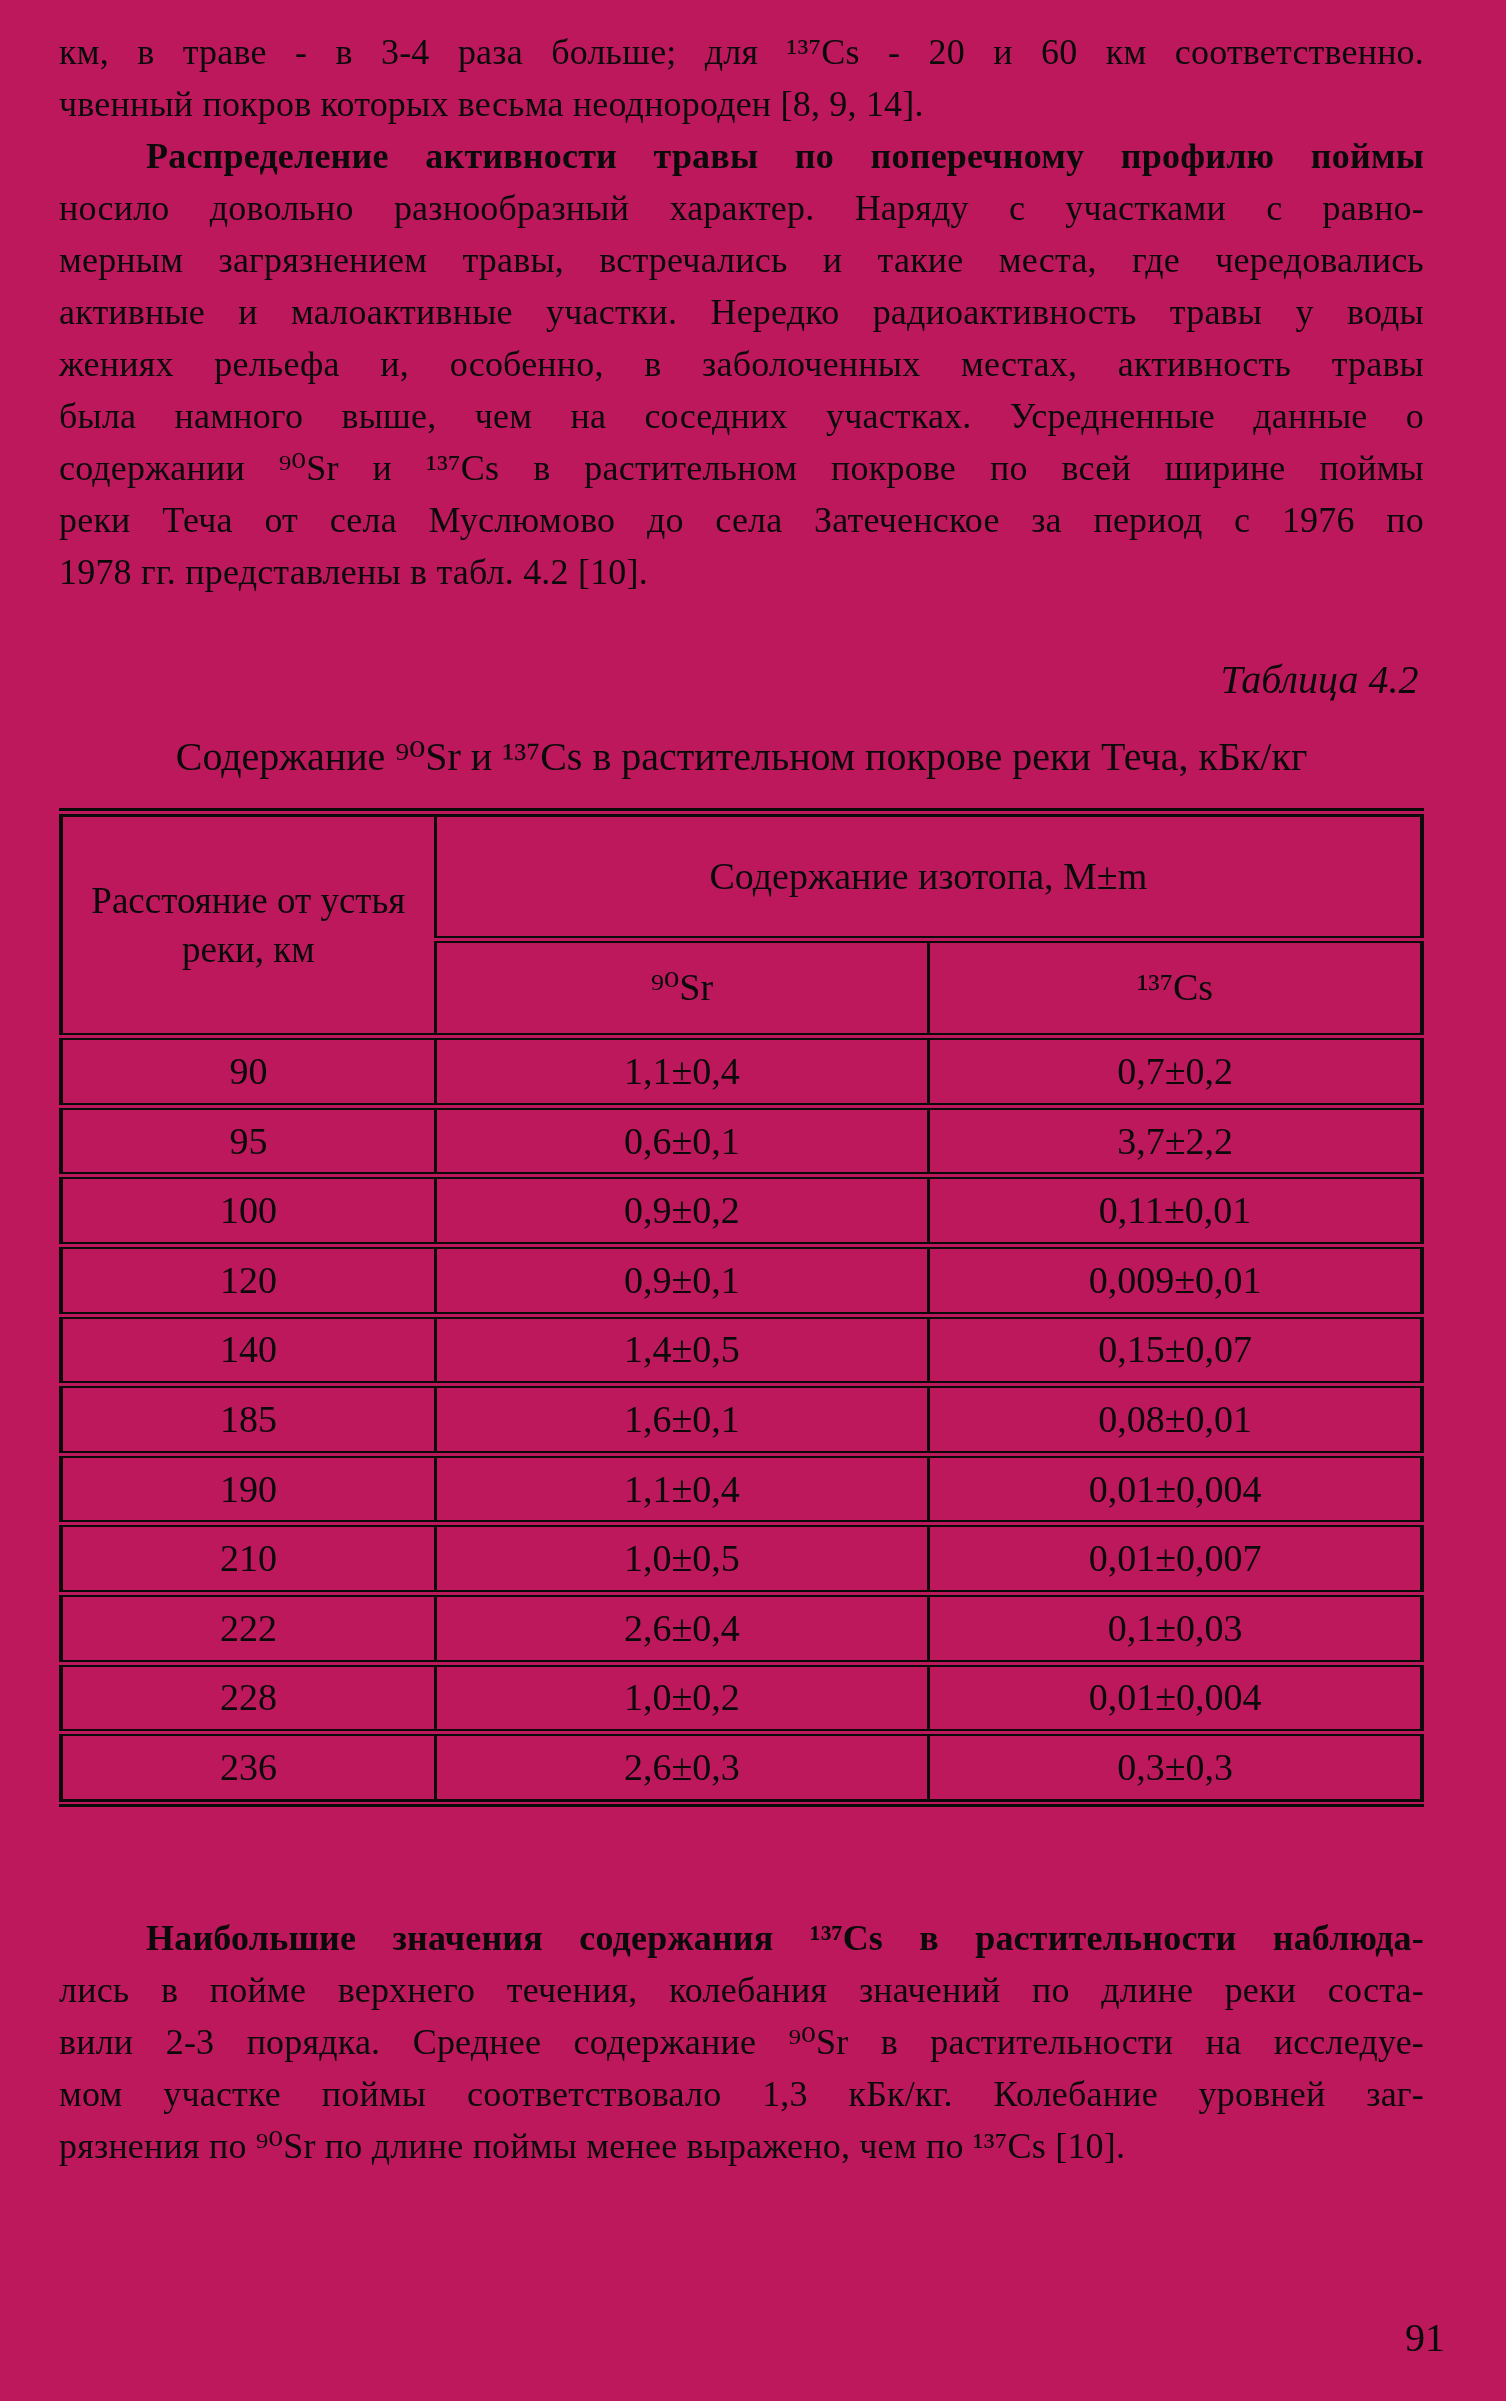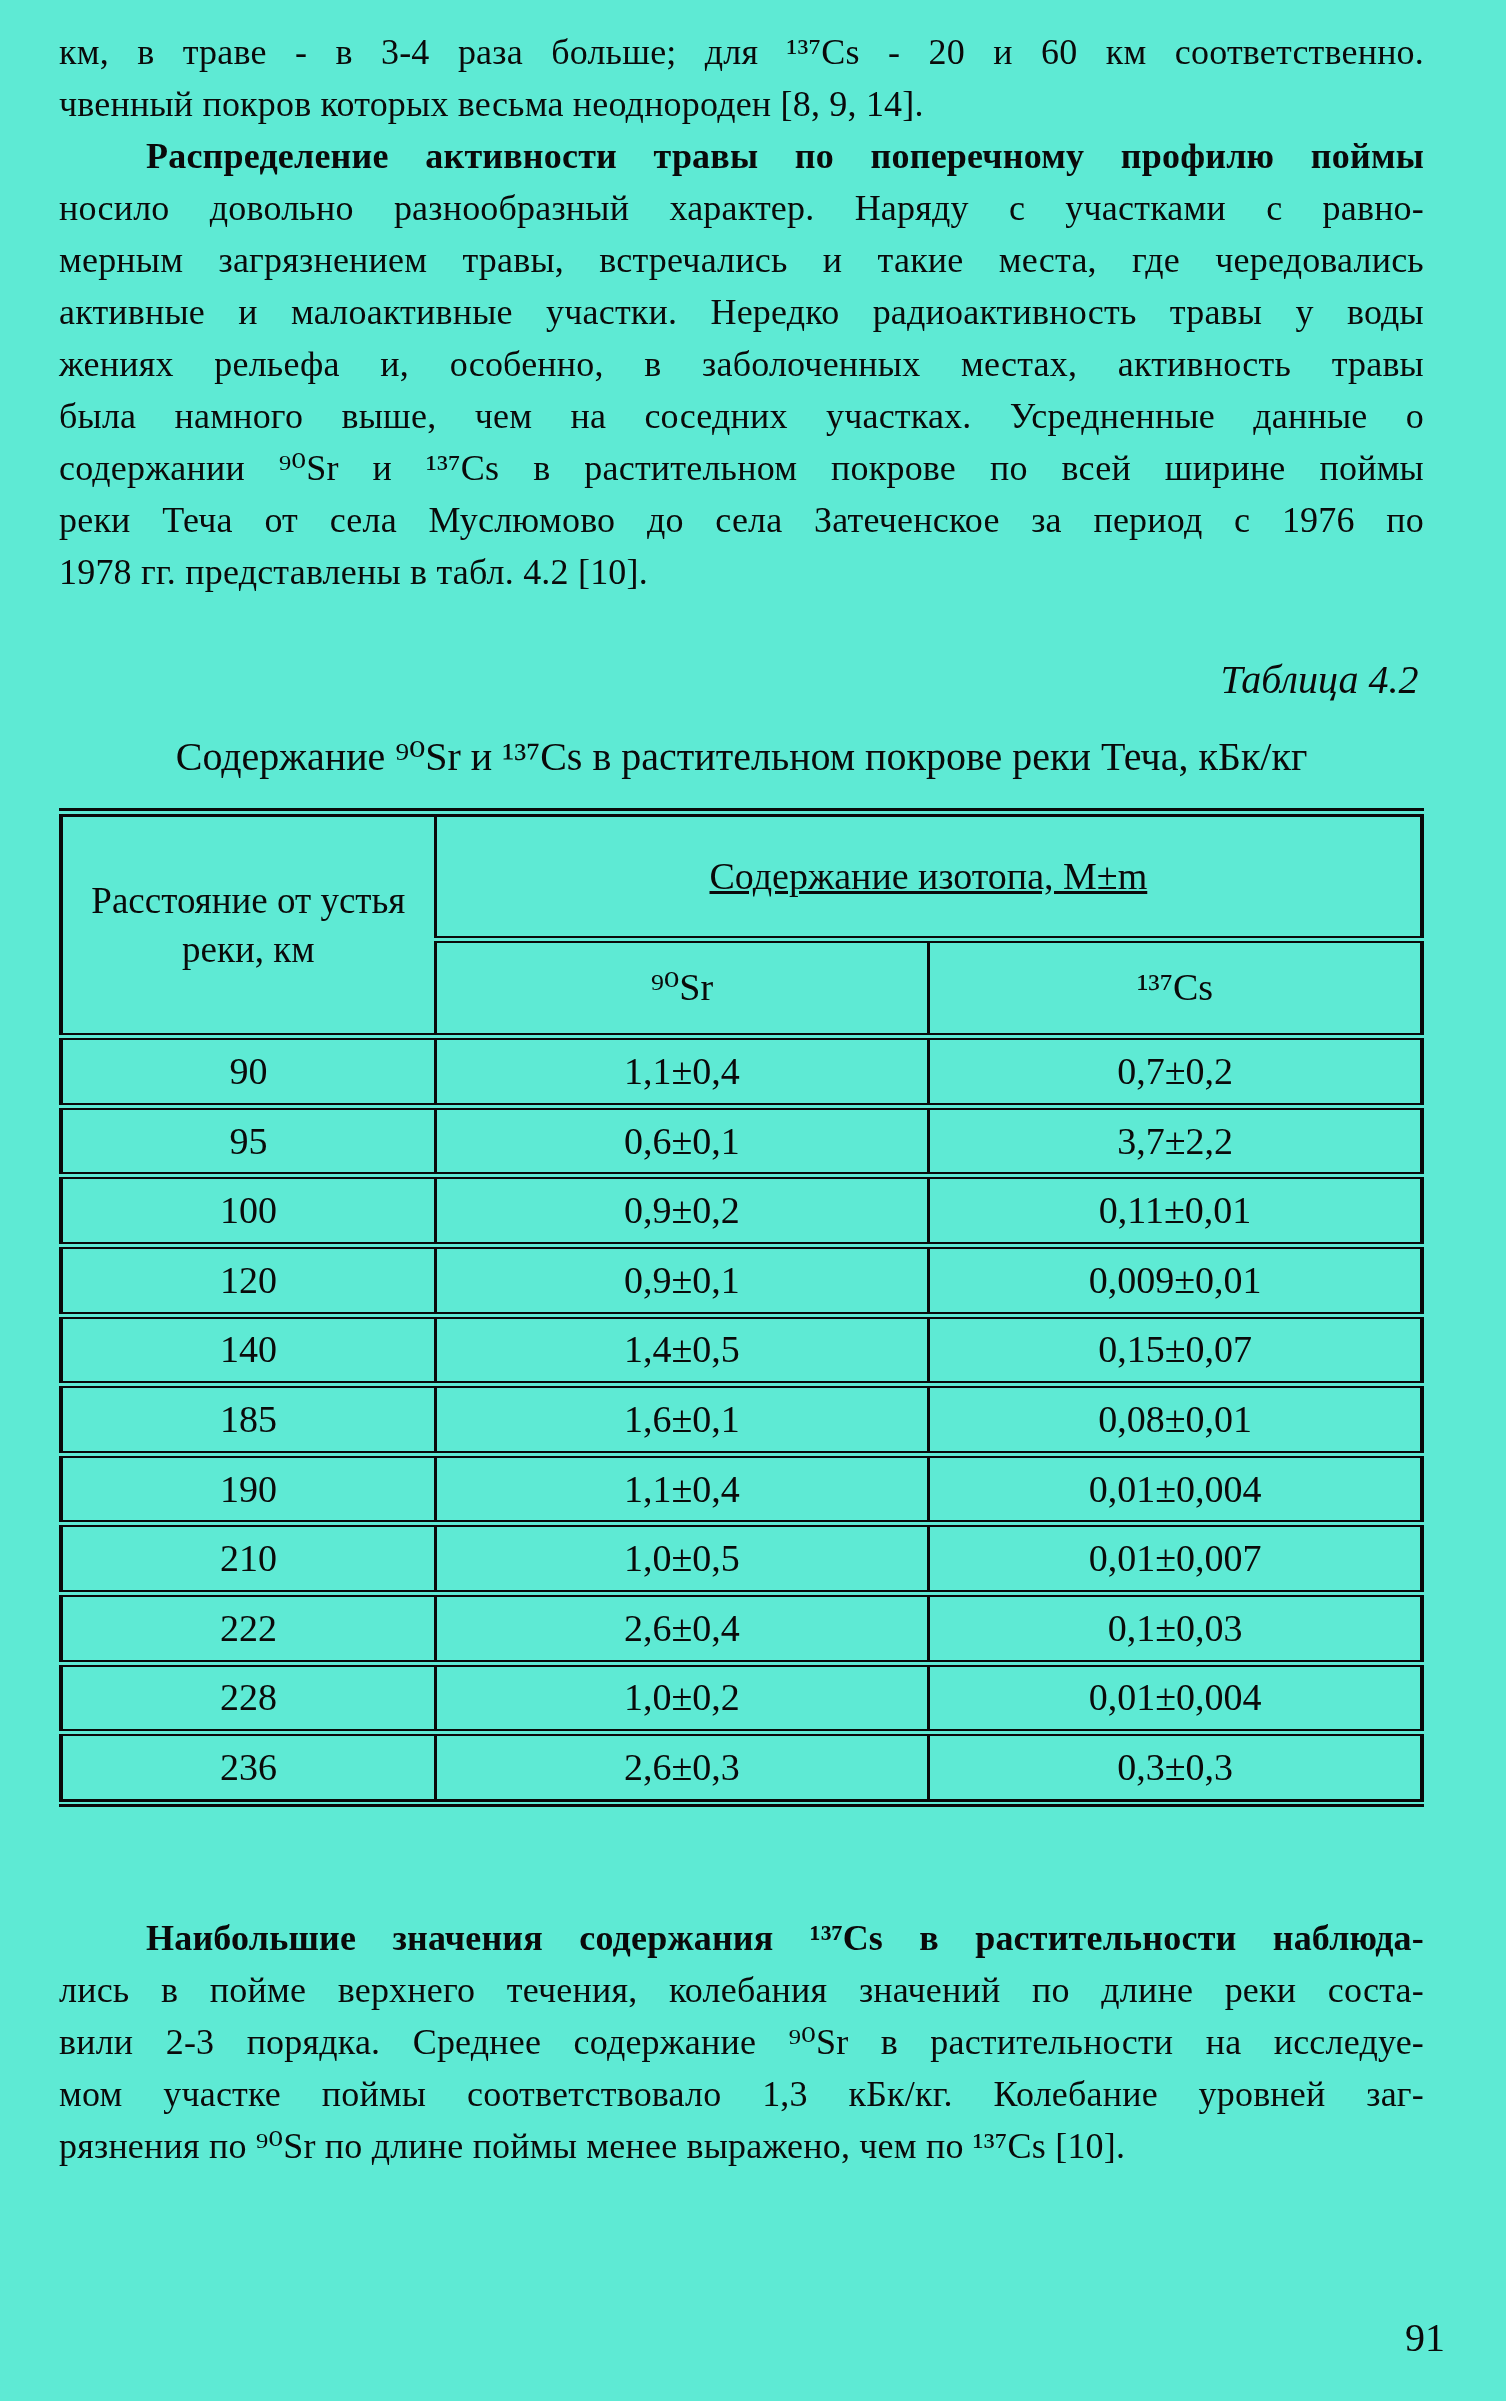--- a/index.html
+++ b/index.html
@@ -1,19 +1,19 @@
 <!DOCTYPE html>
 <html style="font-size:15px"><head>
 <meta charset="utf-8">
 <style>
   html,body { margin:0; padding:0; background:#ffffff; }
   .page {
     position:relative;
     width:1507px; height:2401px;
-    background:#5eead4;
+    background:#be185d;
     box-sizing:border-box;
     padding:26px 83px 0 59px;
     font-family:"Liberation Serif","DejaVu Serif",serif;
     color:#0a0a0a;
     overflow:hidden;
   }
   .para { margin:0; padding:0; }
   .line {
     display:block;
     font-size:36px;
@@ -55,21 +55,21 @@
     border-right:3.8px solid #0a0a0a;
     border-top:7.5px double #0a0a0a;
     border-bottom:7.5px double #0a0a0a;
     text-align:center;
     vertical-align:middle;
     font-size:38px;
     line-height:49px;
     padding:3.8px 9.4px;
   }
   .dtable td.h-dist { font-size:37px; }
-  .dtable thead tr.hrow1 td.h-content { height:111px;text-decoration:underline; }
+  .dtable thead tr.hrow1 td.h-content { height:111px; }
   .dtable thead tr.hrow2 td { height:83px; }
   .dtable tbody td { height:55px; }
 
   .bottom-para { margin-top:105px; }
   .page-number {
     position:absolute;
     right:62px;
     bottom:40px;
     font-size:40px;
     line-height:47px;

